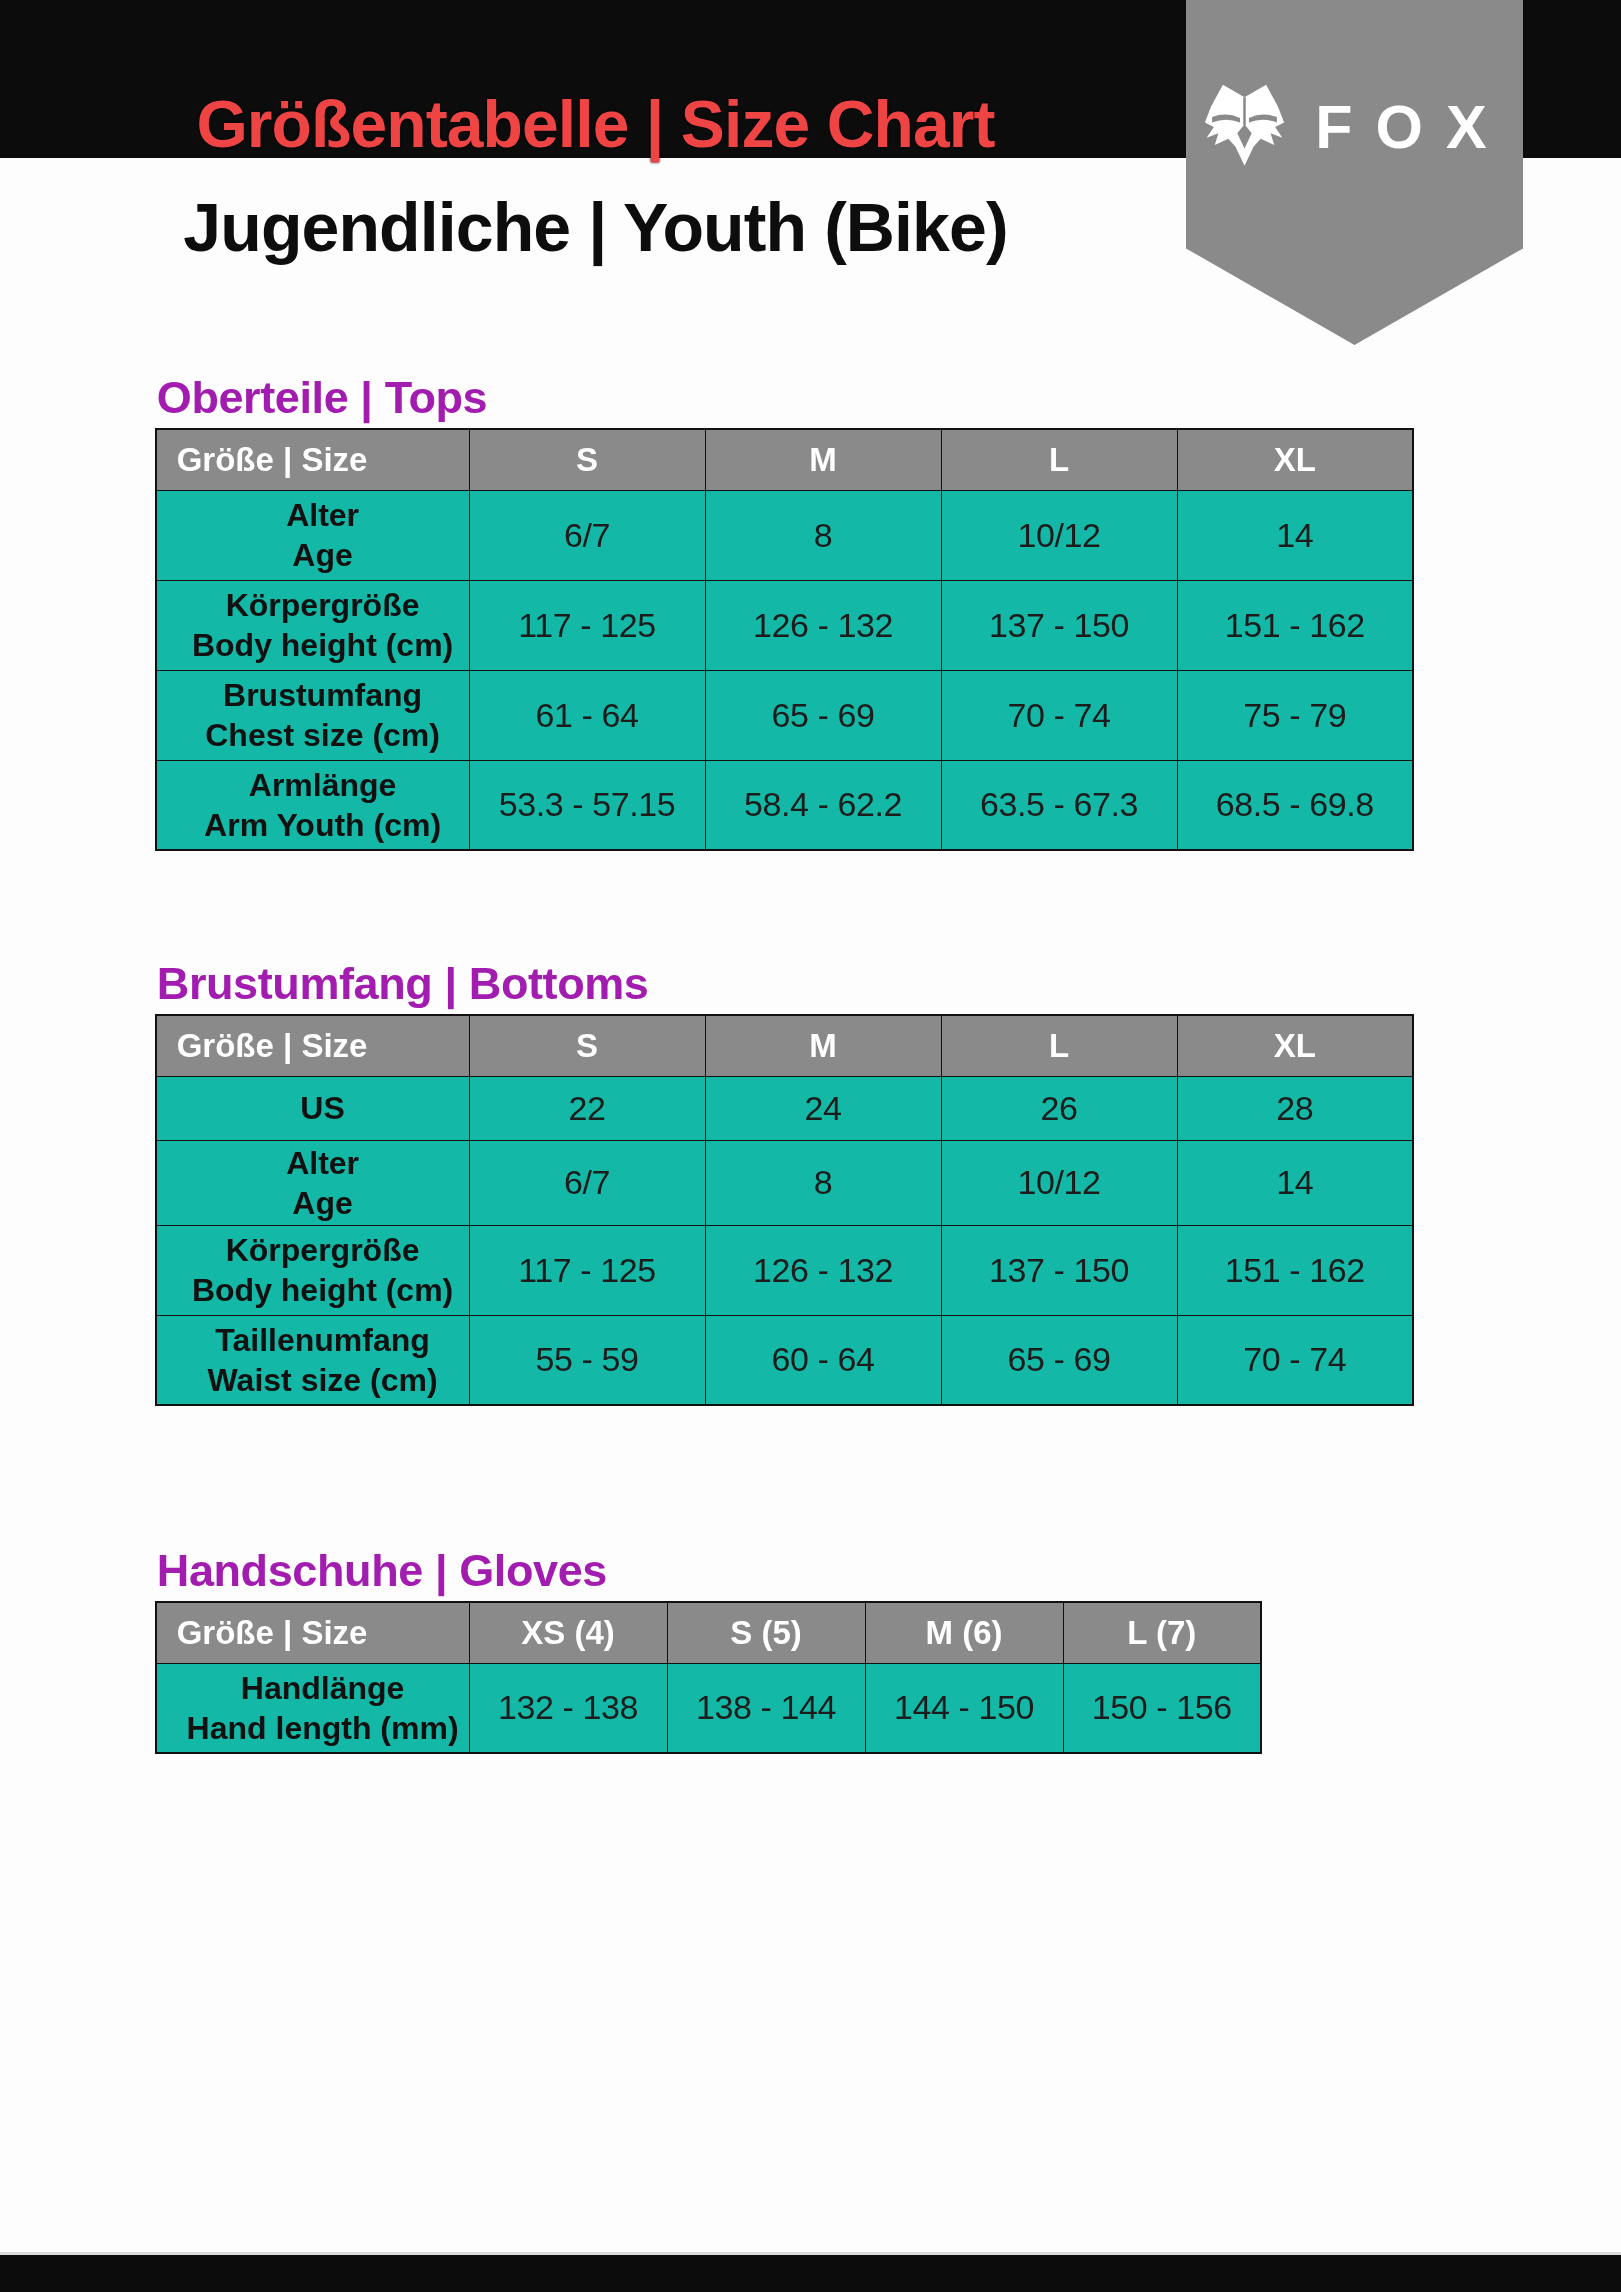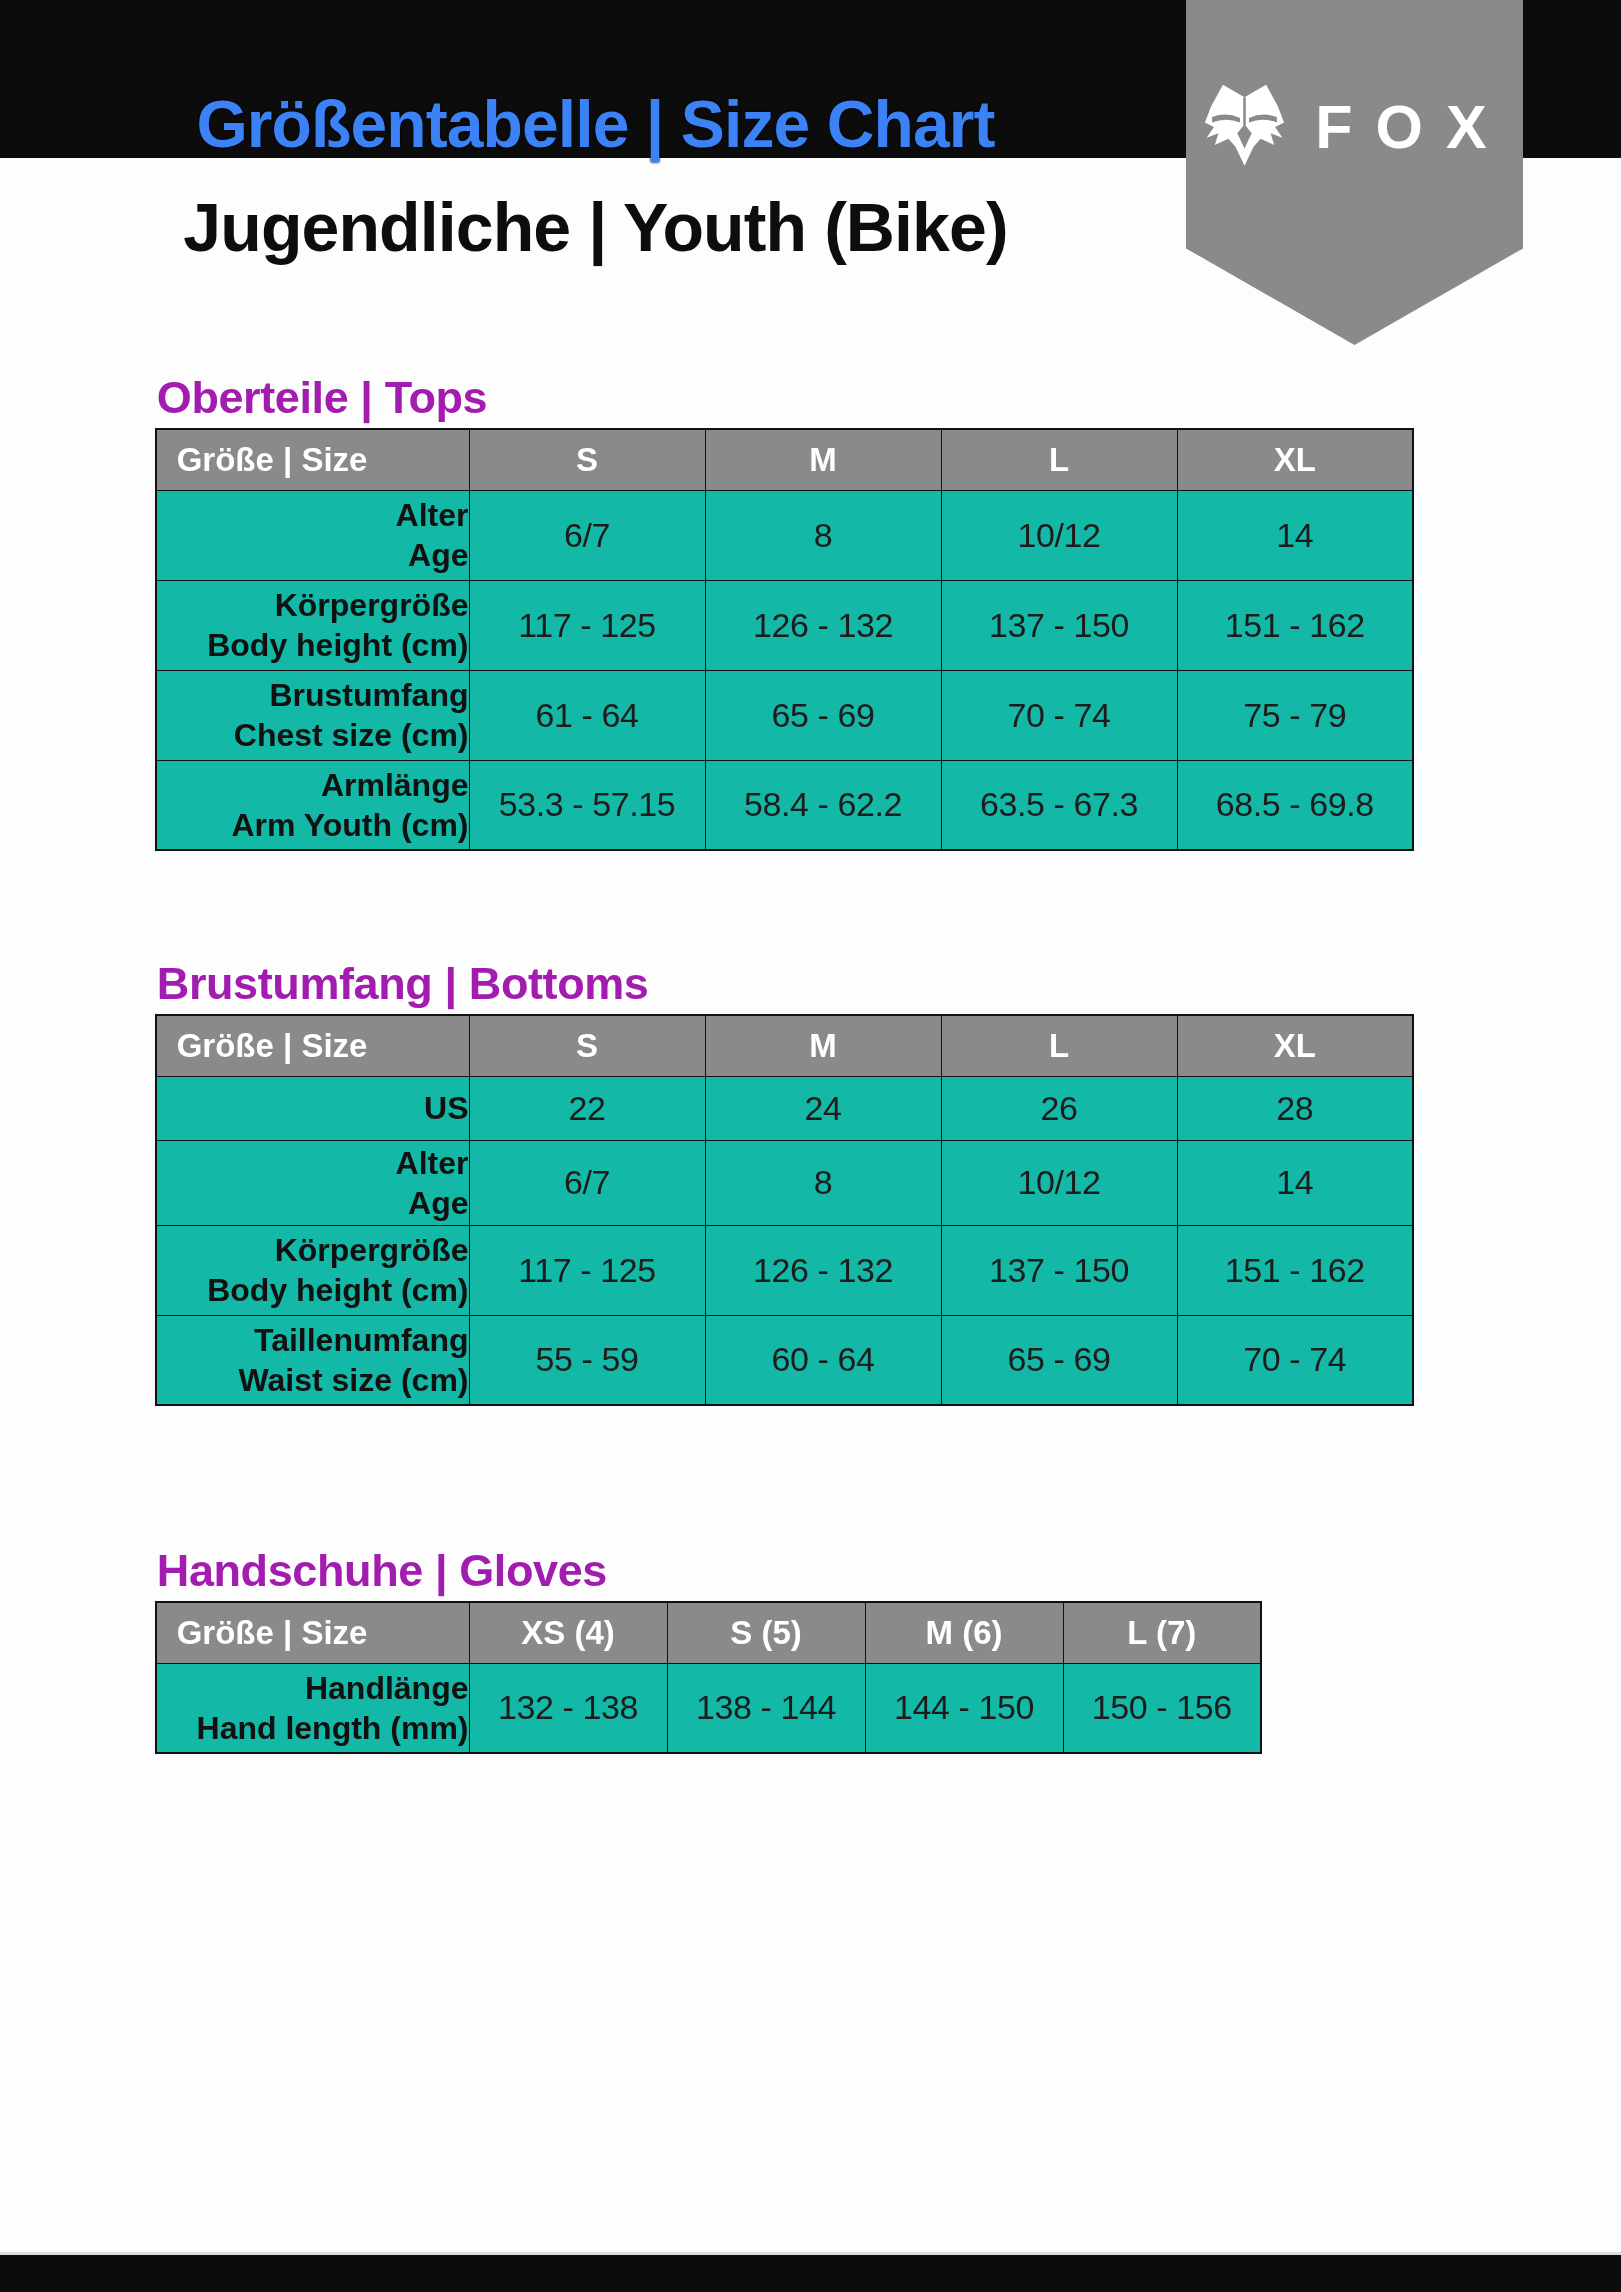--- a/index.html
+++ b/index.html
@@ -6,21 +6,21 @@
   body{
     width:1621px;height:2293px;position:relative;background:#fdfdfd;
     font-family:"Liberation Sans",sans-serif;color:#161616;
     -webkit-font-smoothing:antialiased;overflow:hidden;
   }
   
   .top-bar{position:absolute;left:0;top:0;width:1621px;height:158px;background:#0c0c0c;}
   .bottom-bar{position:absolute;left:0;top:2252px;width:1621px;height:41px;background:#0c0c0c;border-top:3.6px solid #dcdcdc;box-sizing:border-box;}
   .title-1{
     position:absolute;left:0;top:88px;width:1191px;height:72px;line-height:72px;
-    text-align:center;color:#3b82f6;font-weight:700;font-size:66px;letter-spacing:-0.9px;
+    text-align:center;color:#ef4444;font-weight:700;font-size:66px;letter-spacing:-0.9px;
     text-shadow:0 0 2.7px #000;white-space:nowrap;
   }
   .title-2{
     position:absolute;left:0;top:190px;width:1191px;height:75px;line-height:75px;
     text-align:center;color:#0d0d0d;font-weight:700;font-size:68px;letter-spacing:-0.9px;
     white-space:nowrap;
   }
   
   .banner{
     position:absolute;left:1186px;top:0;width:337px;height:345px;background:#8a8a8a;
@@ -49,21 +49,21 @@
   .tbl-wide{width:1257px;}
   .tbl-narrow{width:1106px;}
   th,td{border:1.8px solid #111;padding:0;box-sizing:border-box;}
   thead tr{height:61px;}
   tr.r-std{height:90px;}
   tr.r-short{height:64px;}
   tr.r-glove{height:90px;}
   th{background:#8a8a8a;color:#ffffff;font-size:33px;font-weight:700;text-align:center;}
   th.label-cell{text-align:left;padding-left:19.7px;}
   td.label-cell{
-    text-align:right;padding-left:19.7px;font-weight:700;font-size:32px;line-height:40px;color:#111;
+    text-align:center;padding-left:19.7px;font-weight:700;font-size:32px;line-height:40px;color:#111;
     vertical-align:middle;
   }
   td.label-cell .len:empty{display:none;}
   td.val{text-align:center;vertical-align:middle;font-size:34px;font-weight:400;color:#1c1c1c;letter-spacing:-0.4px;}
   .tbl-wide col.c-label{width:313px;}
   .tbl-wide col.c-size{width:236px;}
   .tbl-narrow col.c-label{width:313px;}
   .tbl-narrow col.c-size{width:198px;}
 </style>
 </head>

